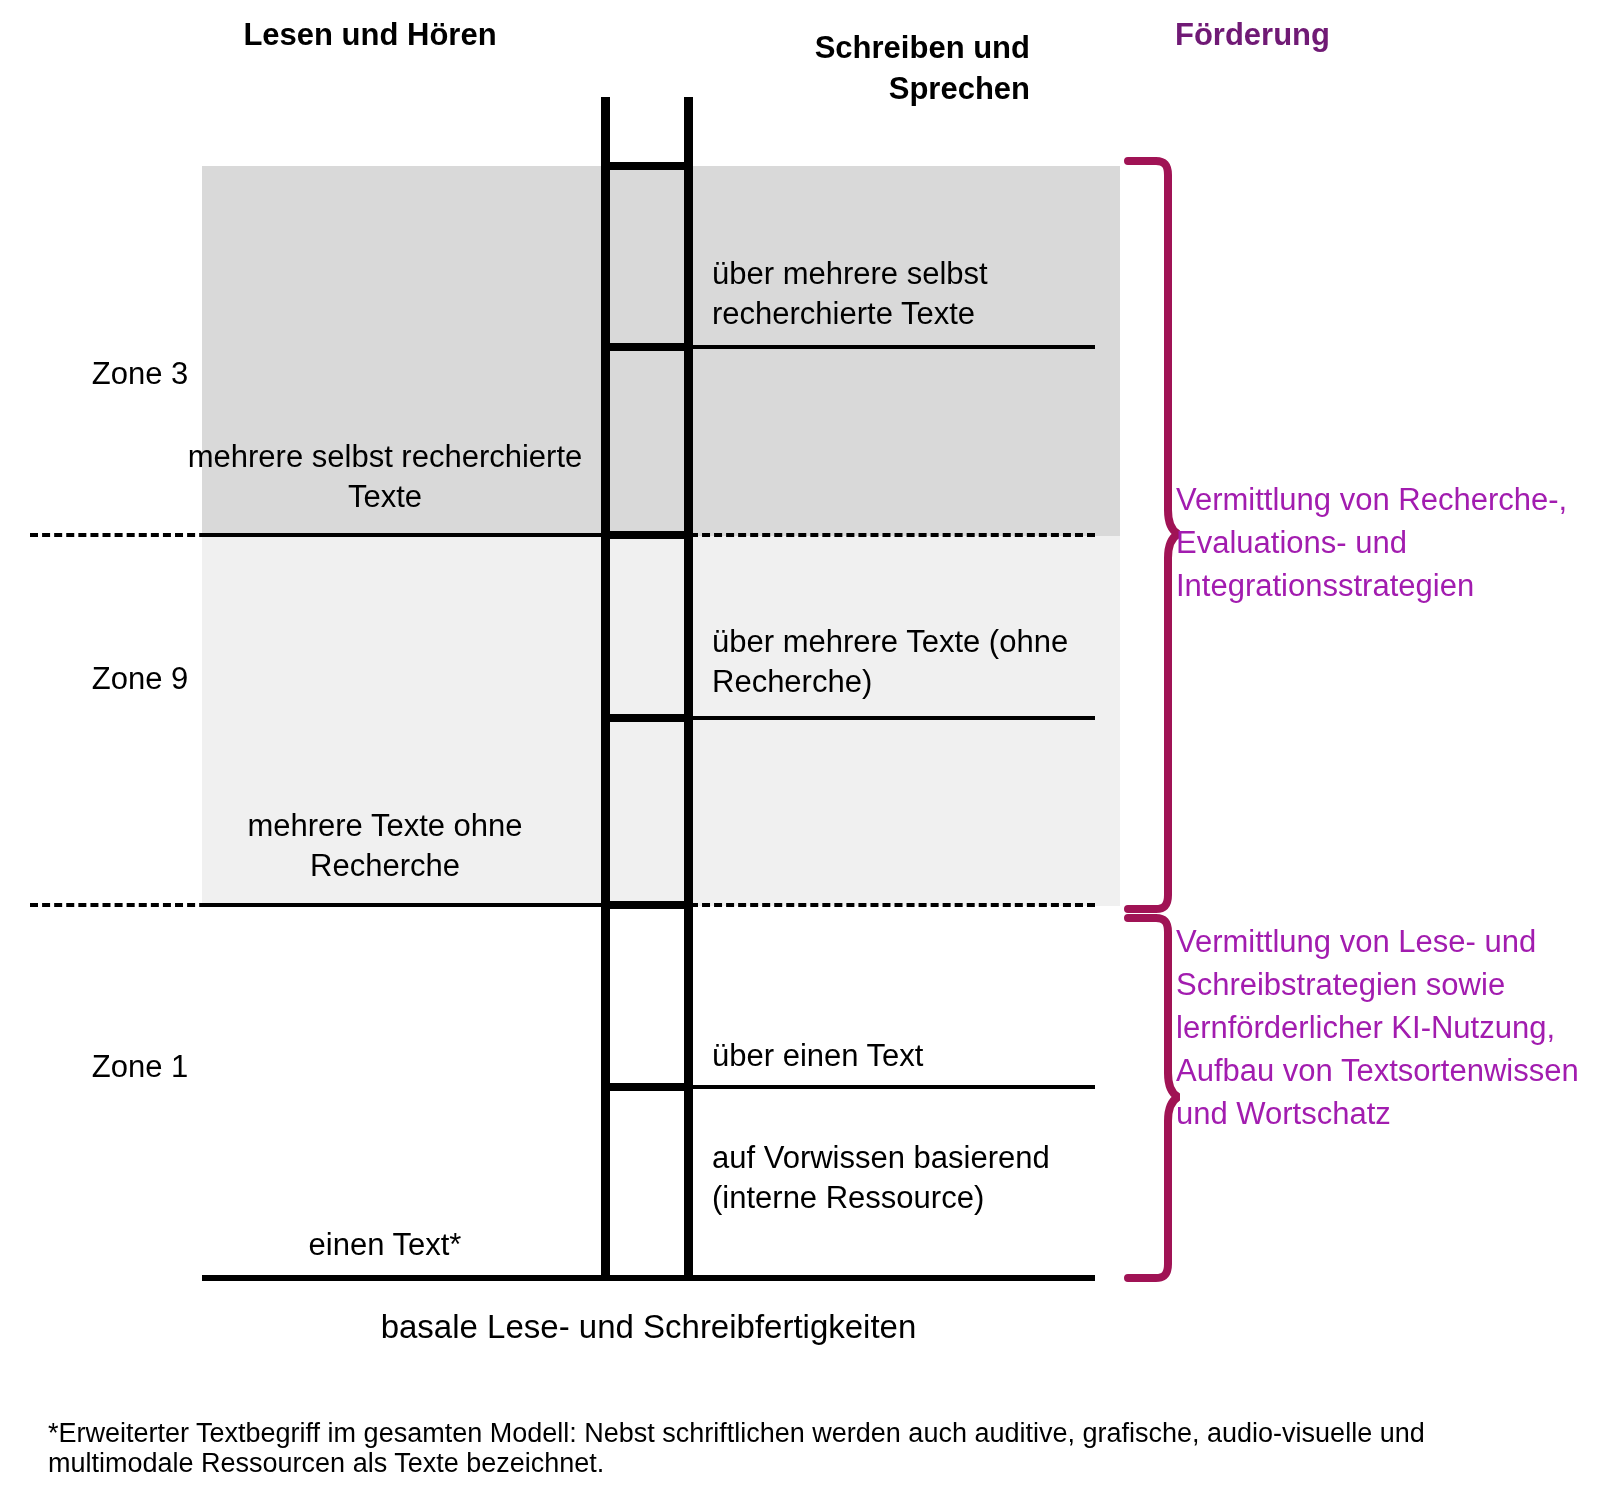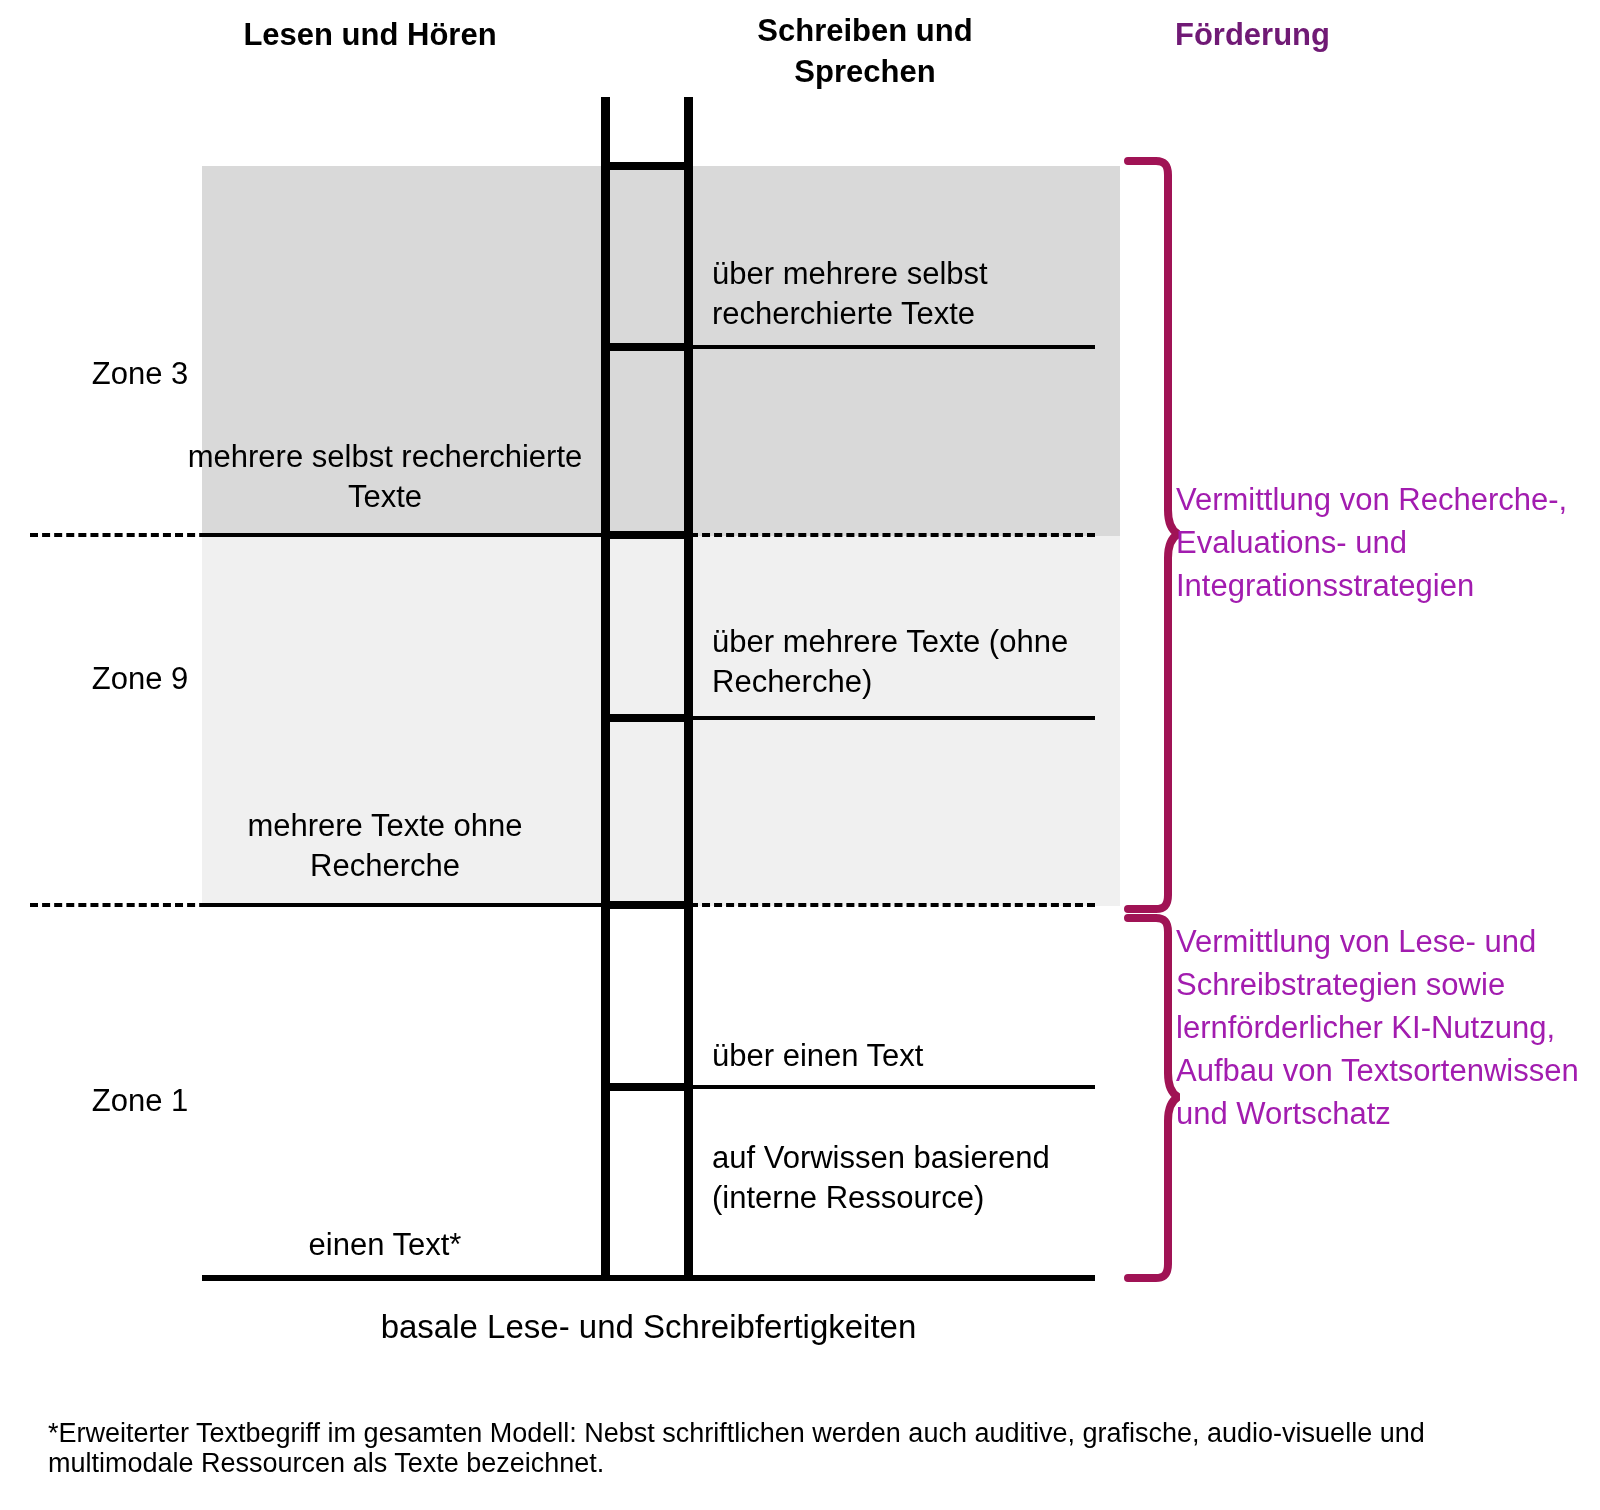--- a/index.html
+++ b/index.html
@@ -21,21 +21,21 @@
 
   
   .col-head {
     position: absolute;
     font-weight: bold;
     font-size: 31px;
     line-height: 41px;
     text-align: center;
   }
   #head-lesen  { left: 170px;  top: 14px;  width: 400px; }
-  #head-schreiben { left: 700px; top: 10px; width: 330px; text-align: center; }
+  #head-schreiben { left: 700px; top: 27px; width: 330px; text-align: right; }
   #head-foerderung {
     left: 1175px; top: 14px; width: 400px; text-align: left;
     color: #701a75;
   }
 
   
   .band {
     position: absolute;
     left: 202px;
     width: 918px;
@@ -110,21 +110,21 @@
   .zone-label {
     position: absolute;
     left: 30px;
     width: 220px;
     text-align: center;
     font-size: 31px;
     line-height: 38px;
   }
   #zone-3 { top: 355px; }
   #zone-2 { top: 660px; }
-  #zone-1 { top: 1082px; }
+  #zone-1 { top: 1048px; }
 
   
   .cell-left {
     position: absolute;
     font-size: 31px;
     line-height: 40px;
     text-align: center;
     right: 1005px; 
     width: 420px;
   }

